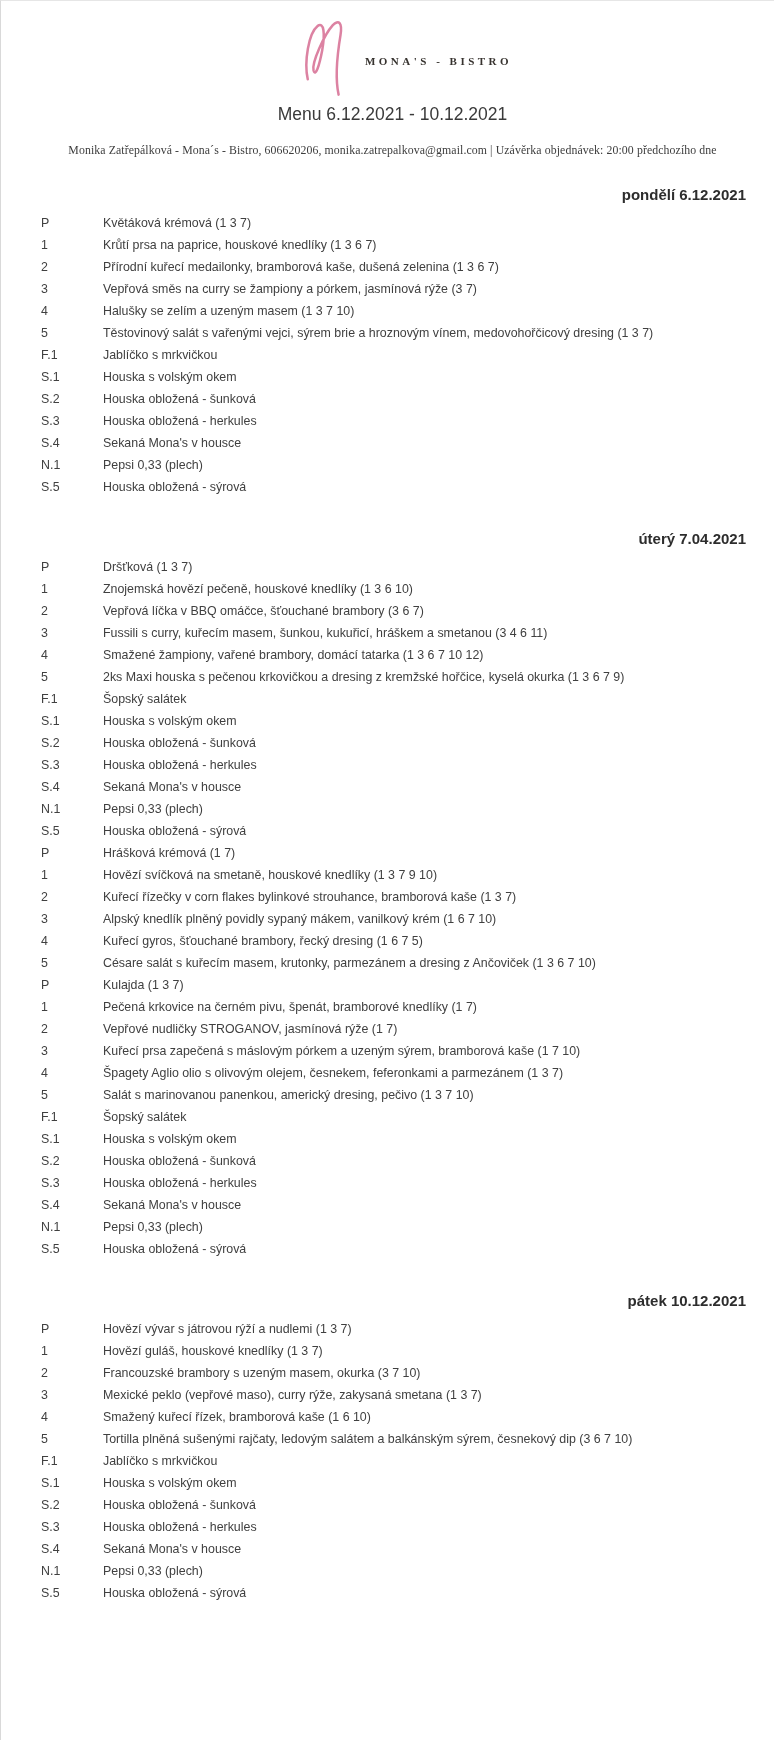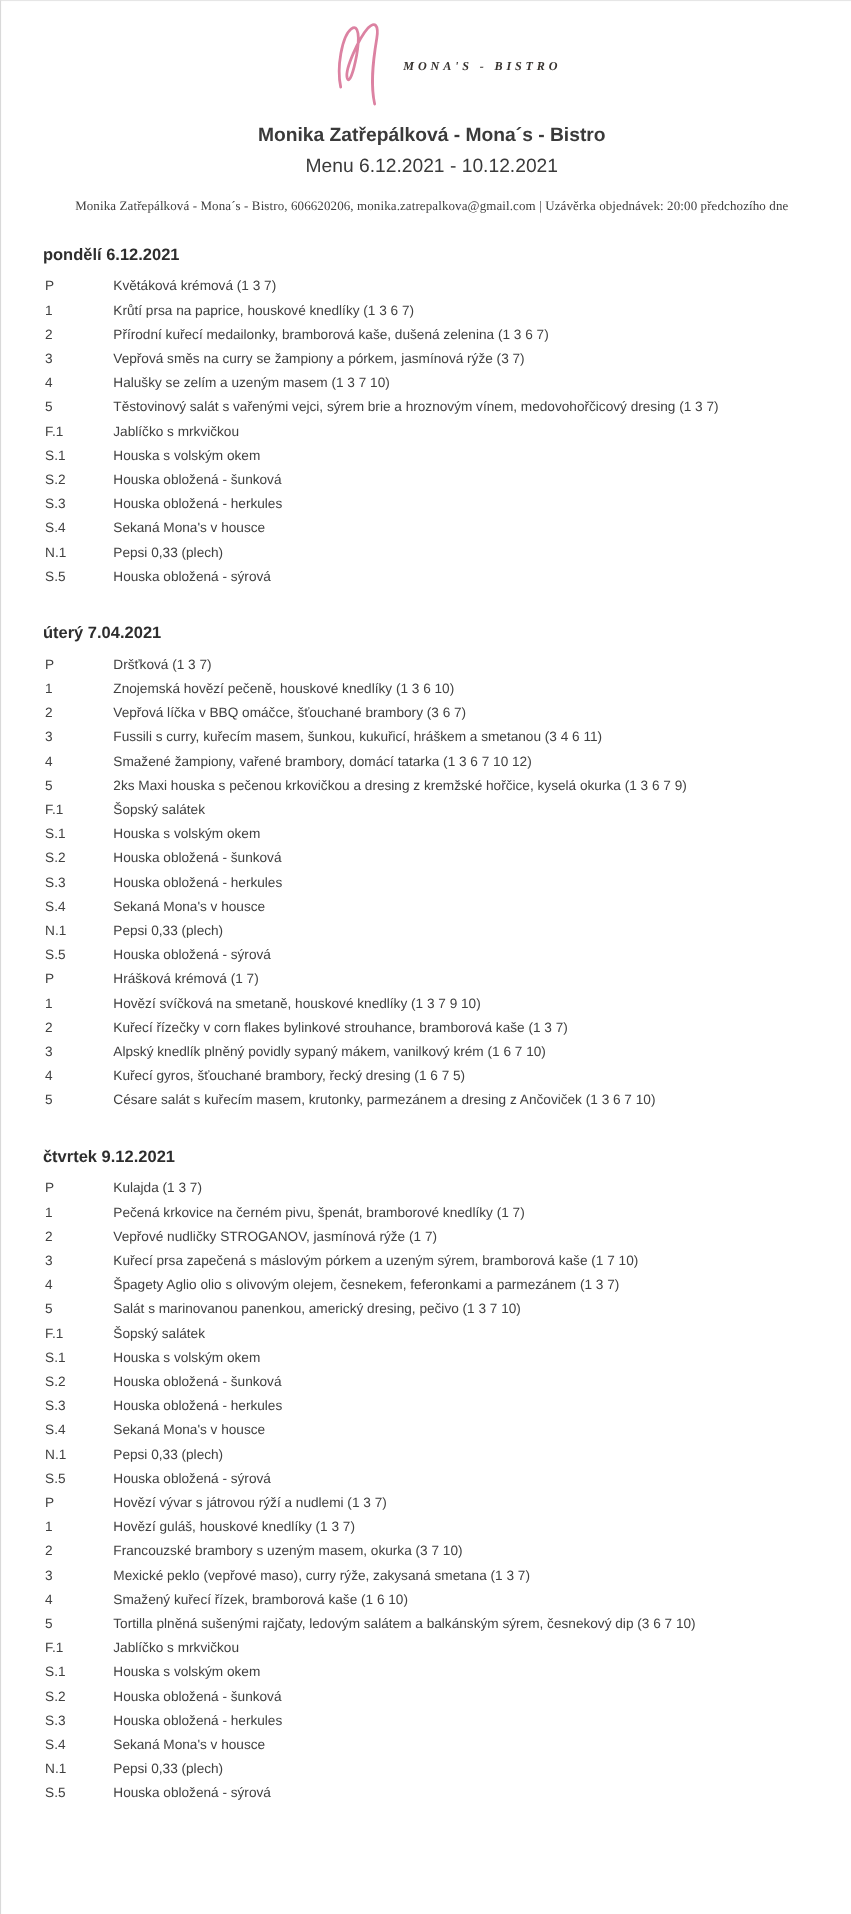--- a/index.html
+++ b/index.html
@@ -16,21 +16,20 @@
   }
 
   
   .logo-row {
     display: flex;
     justify-content: center;
     align-items: center;
     gap: 10px;
     transform: translateX(14px);
     height: 84px;
-    font-style: italic;
   }
   .logo-m { flex: none; }
   .brand-text {
     font-family: "Liberation Serif", serif;
     font-size: 11px;
     letter-spacing: 3.5px;
     color: #37332f;
     font-weight: 600;
     white-space: nowrap;
     transform: translateY(4px);
@@ -62,20 +61,21 @@
     font-family: Liberation Serif, serif;
   }
 
   
   .day-heading {
     font-size: 15px;
     font-weight: 700;
     color: #2d2d2d;
     margin: 30px 0 7px 0;
     line-height: 1.4;
+    text-align: right;
   }
   .day:first-child .day-heading { margin-top: 26px; }
 
   .row {
     display: flex;
     align-items: baseline;
     line-height: 22px;
     font-size: 12.4px;
     color: #404040;
   }
@@ -88,21 +88,20 @@
 <div class="page">
 
   <header>
     <div class="logo-row">
       <svg class="logo-m" width="54" height="80" viewBox="0 0 56 82" aria-hidden="true">
         <path d="M7 64 C3 46 8 16 17 9 C24 4 25 17 22 34 C19 50 15 62 13 55 C11 47 24 18 33 8 C39 2 43 5 41 18 C37 42 35 62 39 80" fill="none" stroke="#dc82a2" stroke-width="2.6" stroke-linecap="round"></path>
       </svg>
       <span class="brand-text">MONA'S - BISTRO</span>
     </div>
 
-    <h1 class="title">Monika Zatřepálková - Mona´s - Bistro</h1>
     <h1 class="subtitle">Menu 6.12.2021 - 10.12.2021</h1>
 
     <p class="contact">Monika Zatřepálková - Mona´s - Bistro, 606620206, monika.zatrepalkova@gmail.com  |  Uzávěrka objednávek: 20:00 předchozího dne</p>
   </header>
 
   <main id="days">
   <section class="day">
     <h2 class="day-heading">pondělí 6.12.2021</h2>
     <div class="rows">
   <div class="row">
@@ -270,21 +269,20 @@
   </div>
 
   <div class="row">
     <span class="code">5</span>
     <span class="text">Césare salát s kuřecím masem, krutonky, parmezánem a dresing z Ančoviček (1 3 6 7 10)</span>
   </div>
 </div>
   </section>
 
   <section class="day">
-    <h2 class="day-heading">čtvrtek 9.12.2021</h2>
     <div class="rows">
   <div class="row">
     <span class="code">P</span>
     <span class="text">Kulajda (1 3 7)</span>
   </div>
 
   <div class="row">
     <span class="code">1</span>
     <span class="text">Pečená krkovice na černém pivu, špenát, bramborové knedlíky (1 7)</span>
   </div>
@@ -340,20 +338,21 @@
   </div>
 
   <div class="row">
     <span class="code">S.5</span>
     <span class="text">Houska obložená - sýrová</span>
   </div>
 </div>
   </section>
 
   <section class="day">
+    <h2 class="day-heading">pátek 10.12.2021</h2>
     <div class="rows">
   <div class="row">
     <span class="code">P</span>
     <span class="text">Hovězí vývar s játrovou rýží a nudlemi (1 3 7)</span>
   </div>
 
   <div class="row">
     <span class="code">1</span>
     <span class="text">Hovězí guláš, houskové knedlíky (1 3 7)</span>
   </div>

